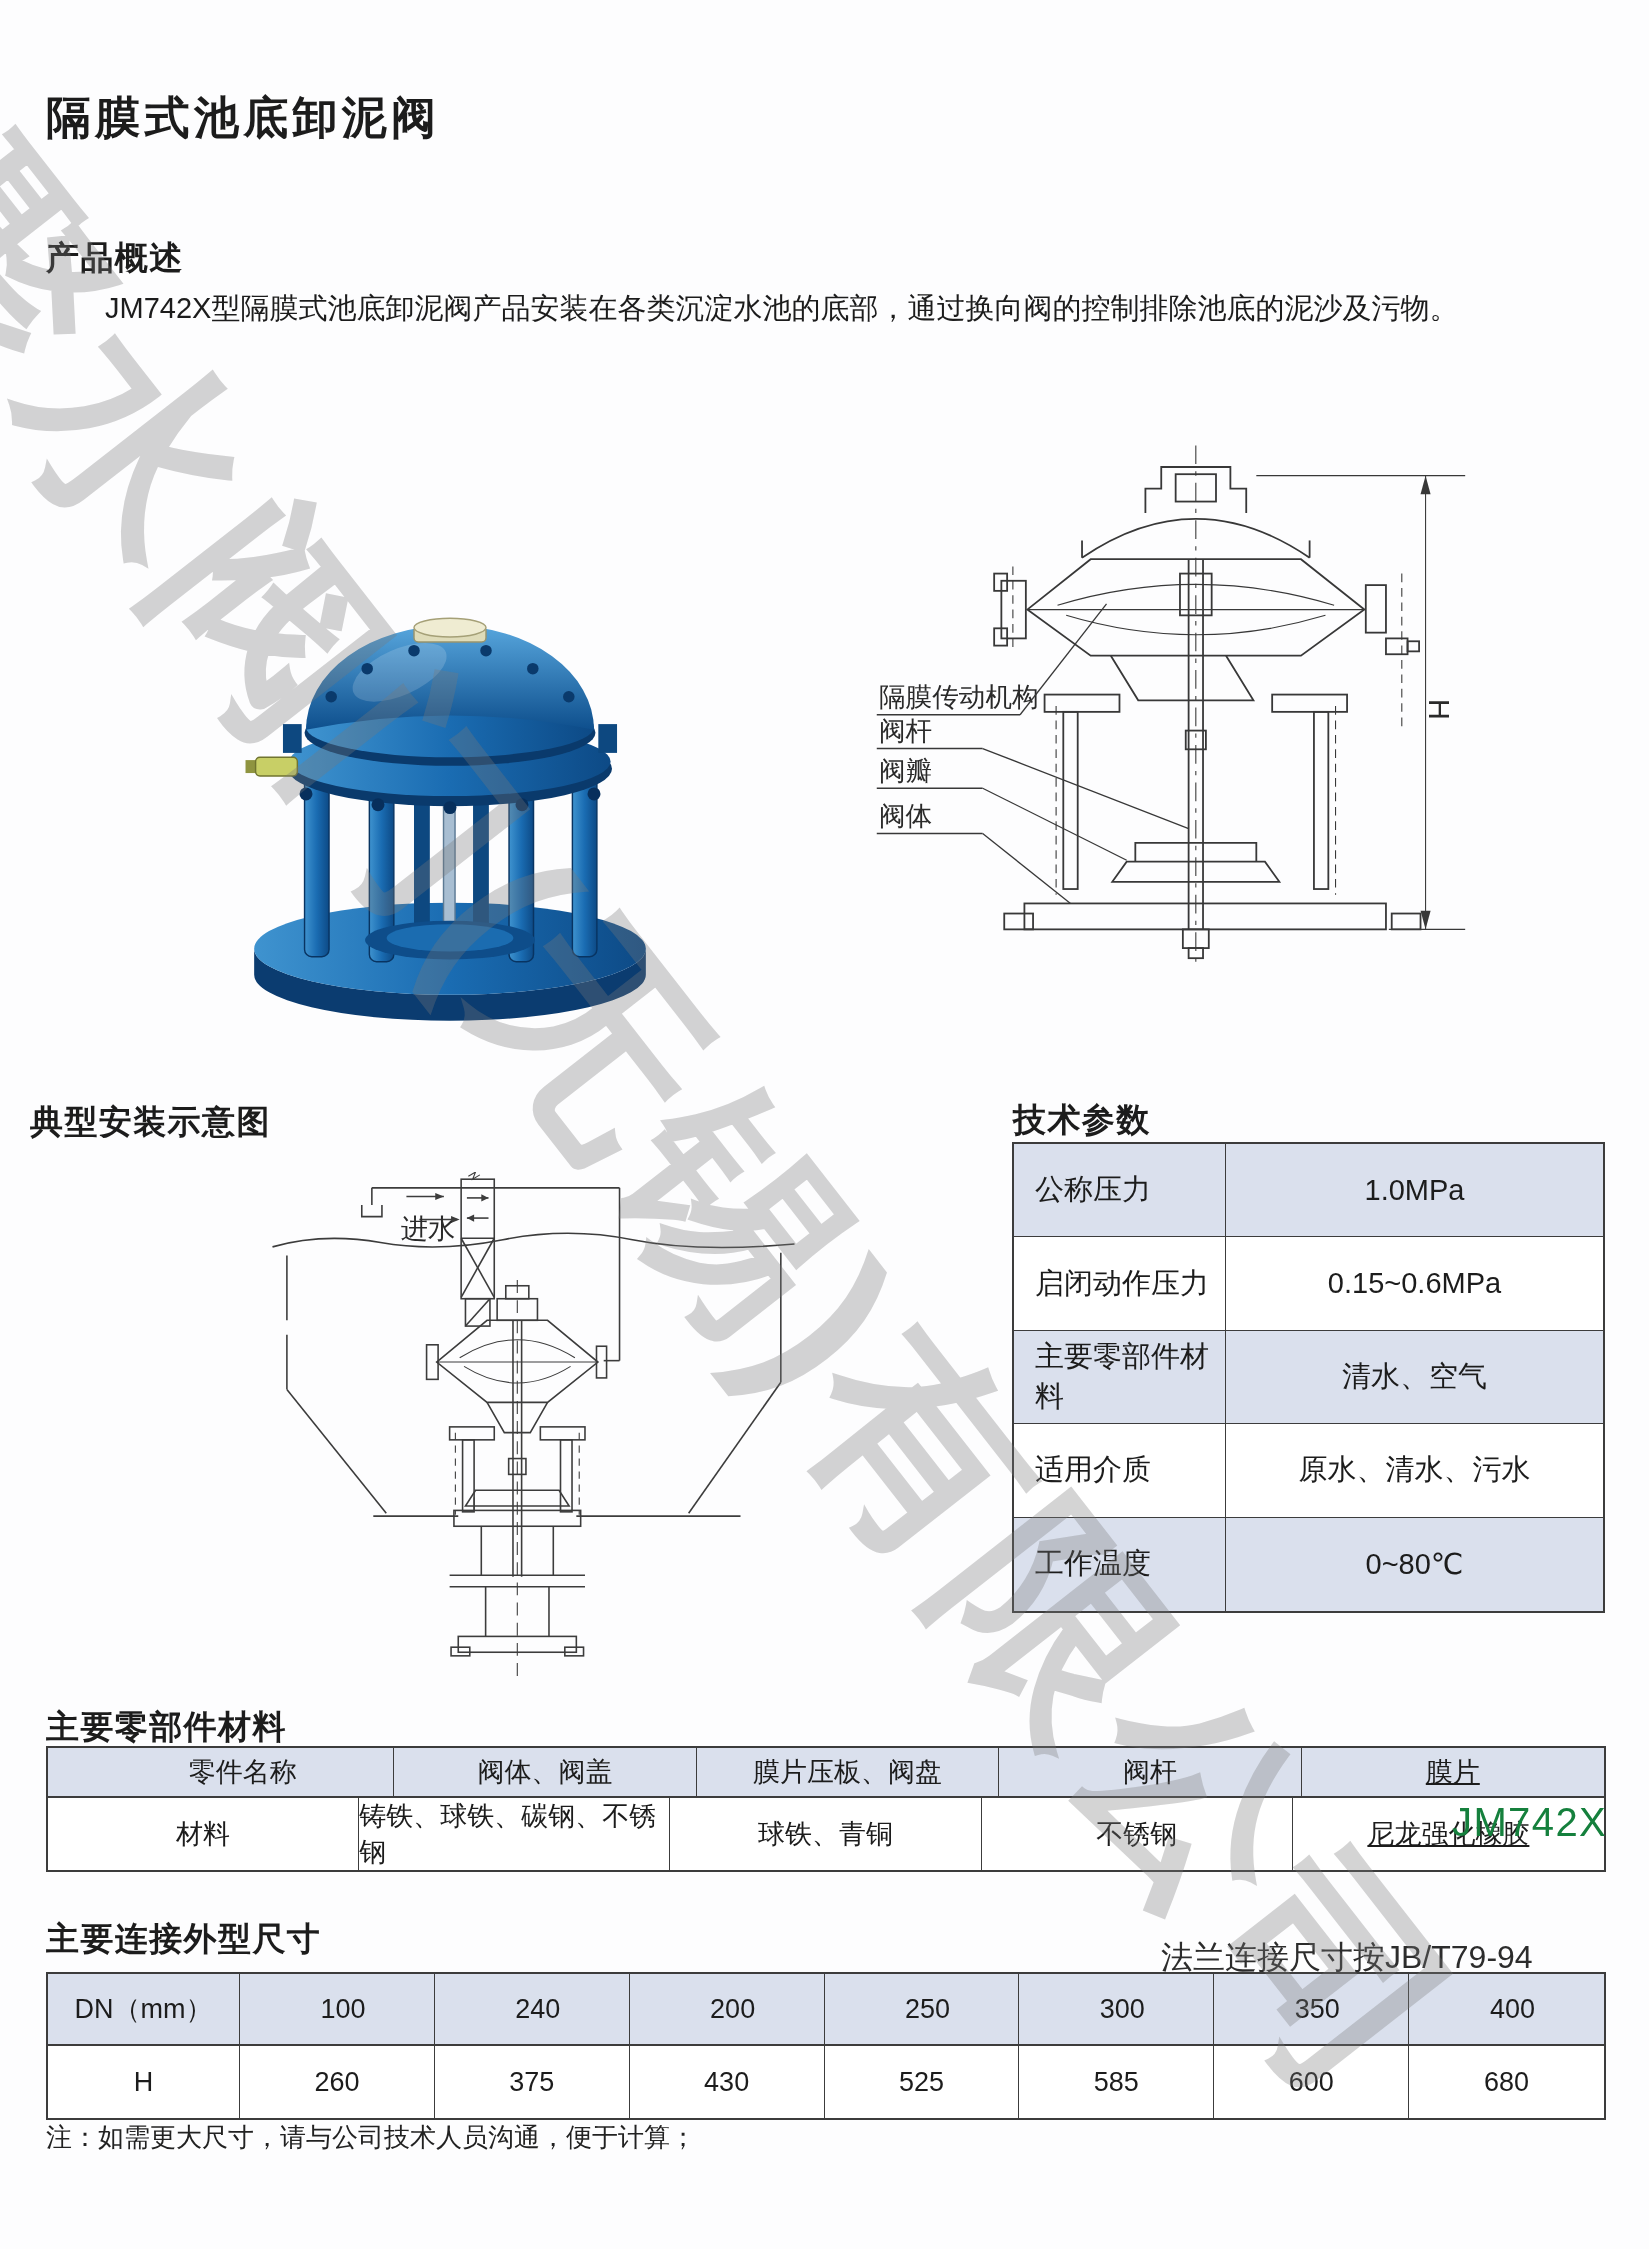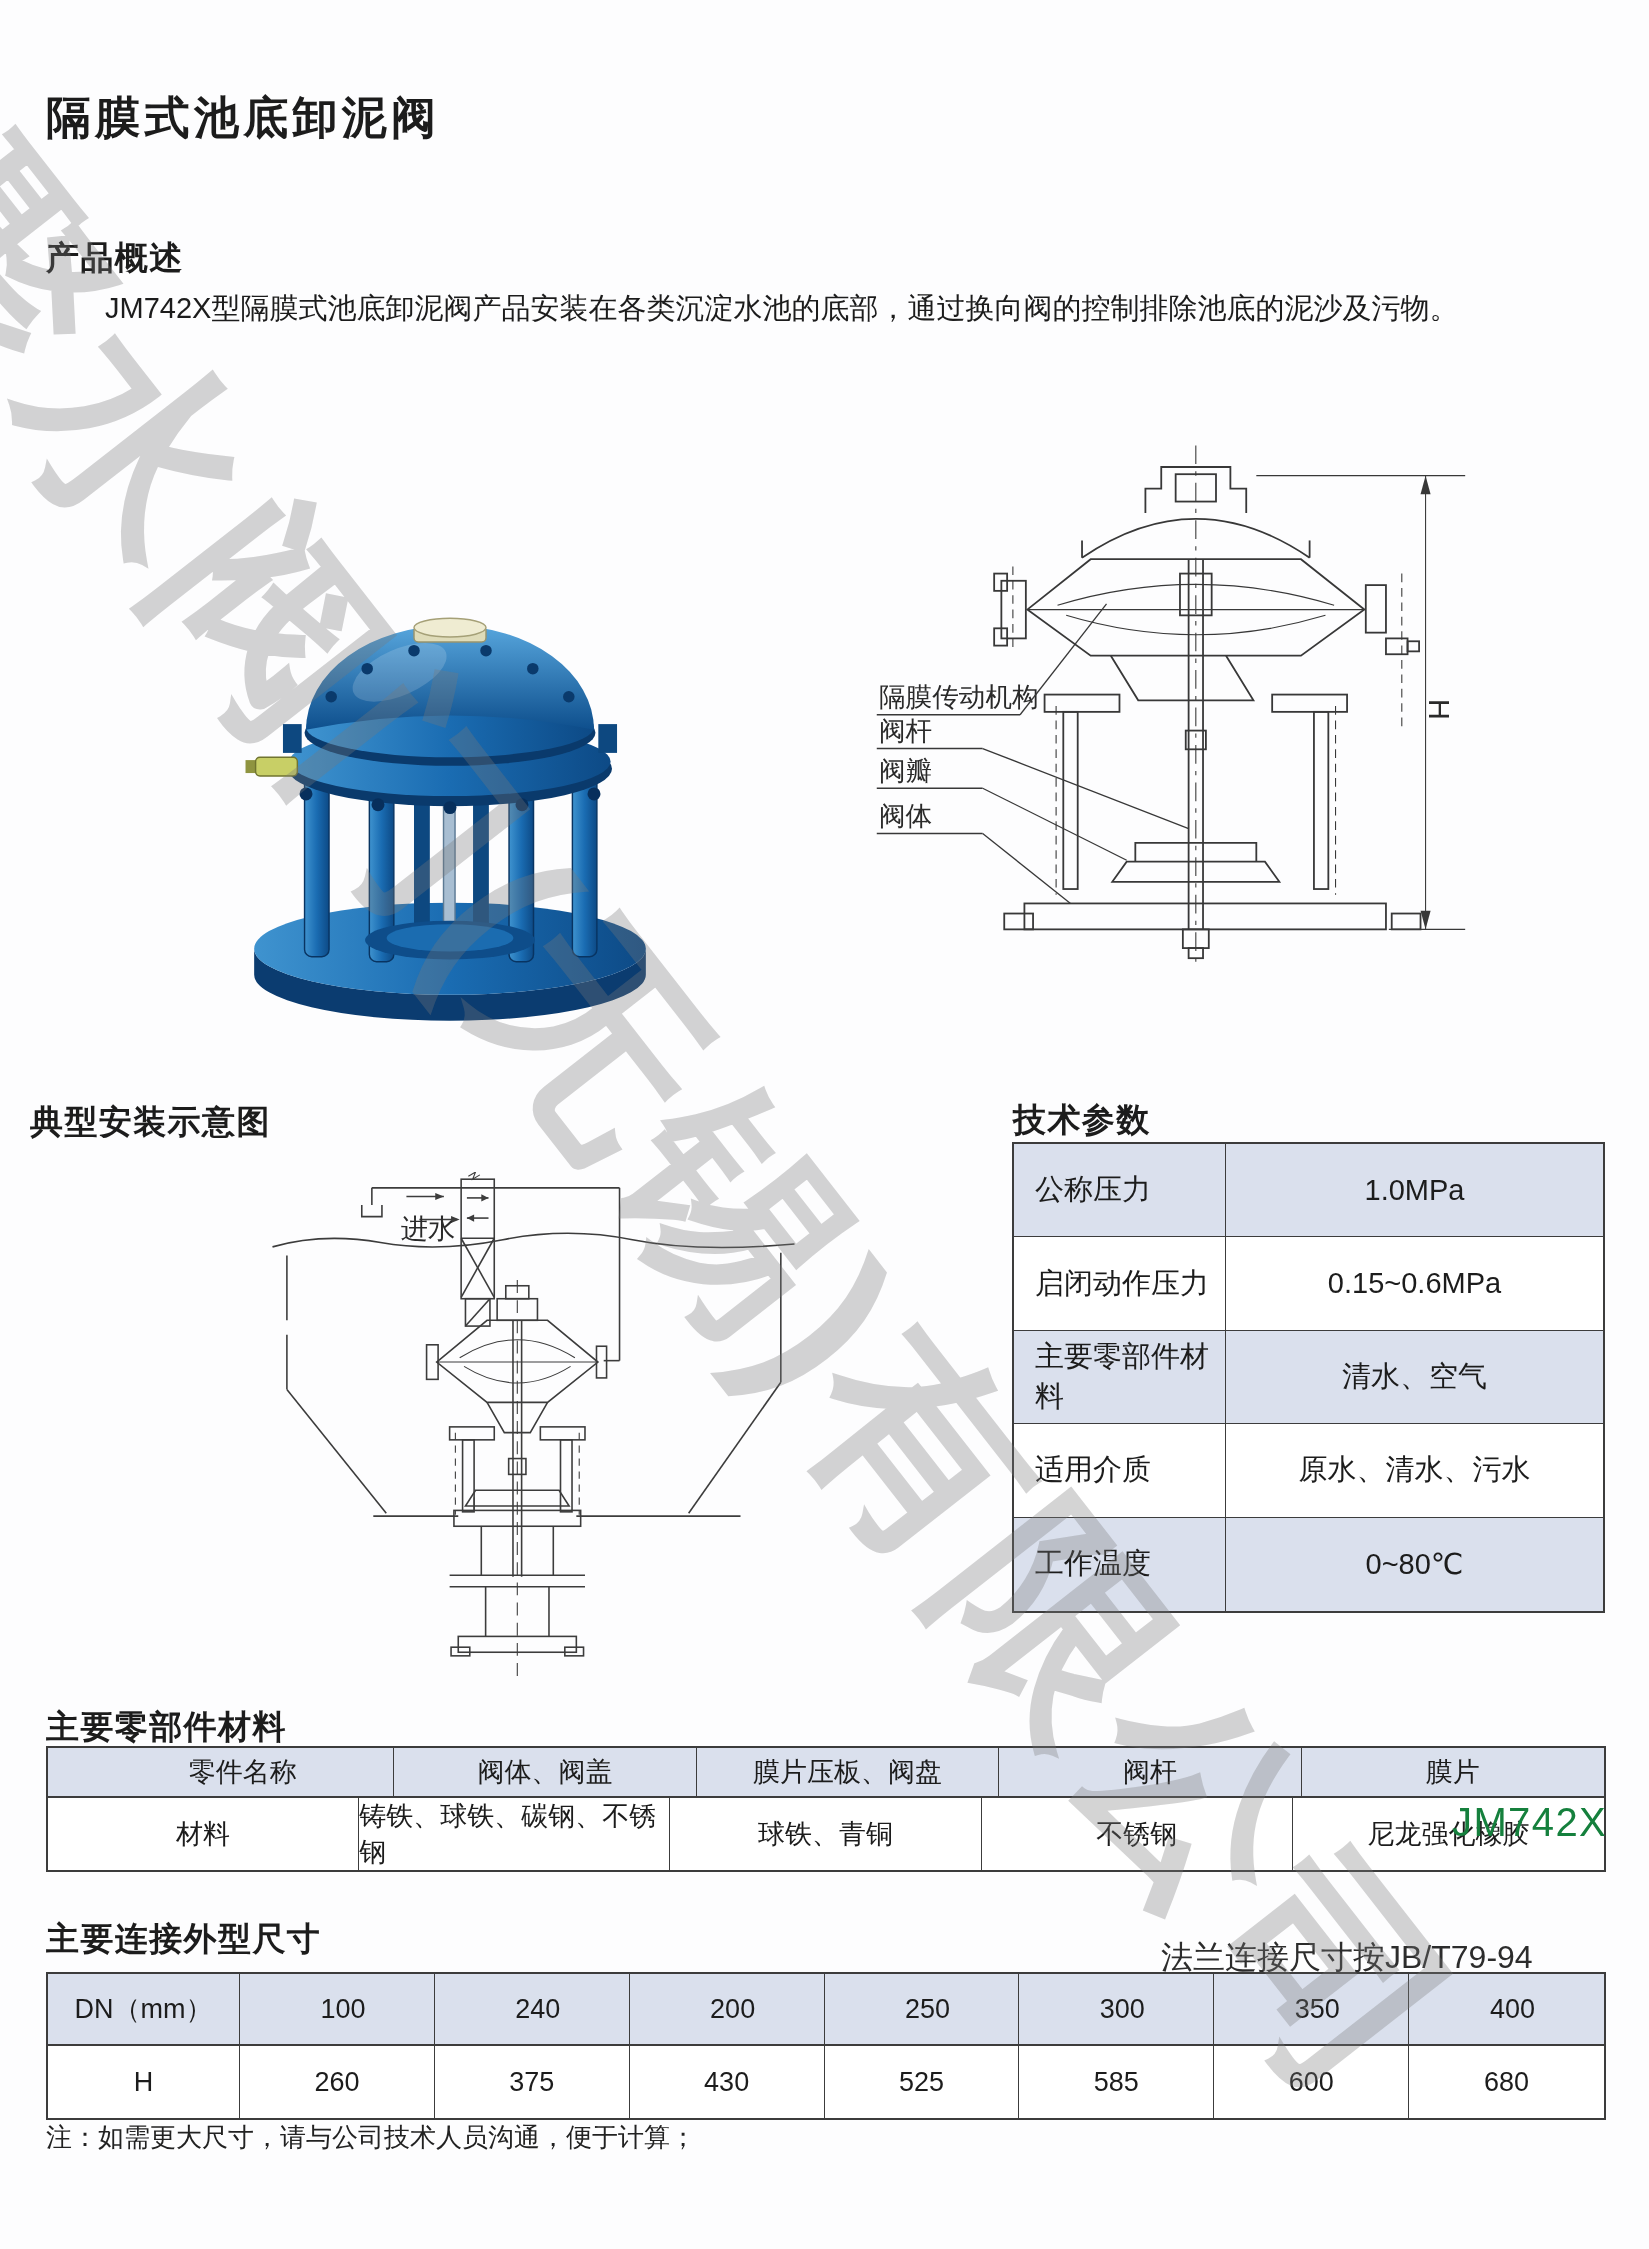--- a/index.html
+++ b/index.html
@@ -38,21 +38,21 @@
   .trow.blue{background:#dae0ed;}
   .tlabel{border-right:1.4px solid #3c3c3c;display:flex;align-items:center;padding-left:21px;font-size:29px;}
   .tval{display:flex;align-items:center;justify-content:center;font-size:29px;}
   .mat-table{
     position:absolute;left:46px;top:1746px;width:1556px;height:122px;
     border:2.2px solid #3c3c3c;display:grid;grid-template-rows:1fr 1fr;background:#fff;z-index:2;
   }
   .mrow{display:grid;grid-template-columns:repeat(5,1fr);}
   .mrow.head{background:#dae0ed;border-bottom:2.2px solid #3c3c3c;padding-left:44px;}
   .mcell{display:flex;align-items:center;justify-content:center;font-size:27px;border-right:1.4px solid #3c3c3c;}
-  .mcell:last-child{border-right:none;}
+  .mcell:last-child{border-right:none;text-decoration:underline;}
   .dn-table{
     position:absolute;left:46px;top:1972px;width:1556px;height:144px;
     border:2.2px solid #3c3c3c;display:grid;grid-template-rows:1fr 1fr;background:#fff;z-index:2;
   }
   .dnrow{display:grid;grid-template-columns:192px repeat(7,1fr);}
   .dnrow.head{background:#dae0ed;border-bottom:2.2px solid #3c3c3c;gap:12px;}
   .dncell{display:flex;align-items:center;justify-content:center;font-size:27px;border-right:1.4px solid #3c3c3c;}
   .dncell:last-child{border-right:none;}
   
   .photo-svg{position:absolute;left:198px;top:616px;z-index:2;}

